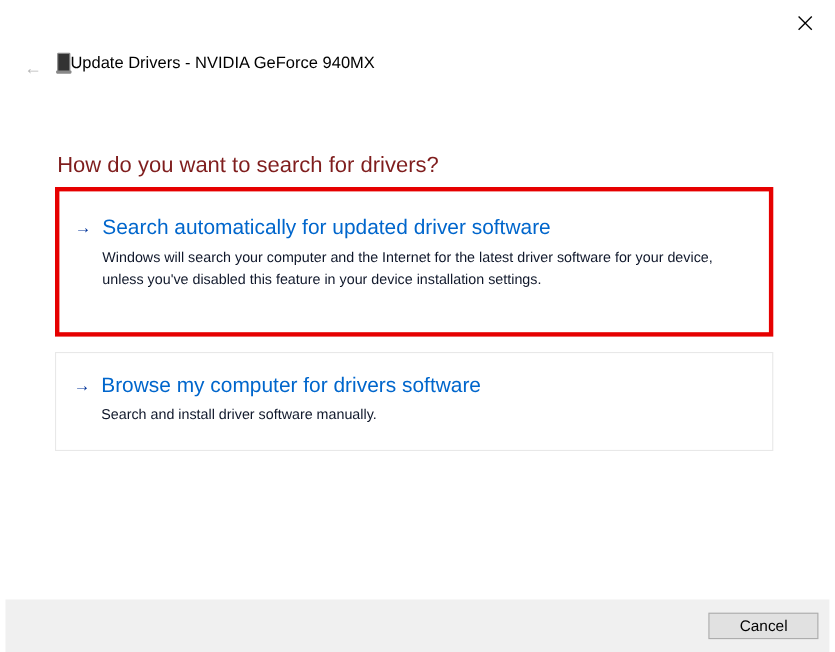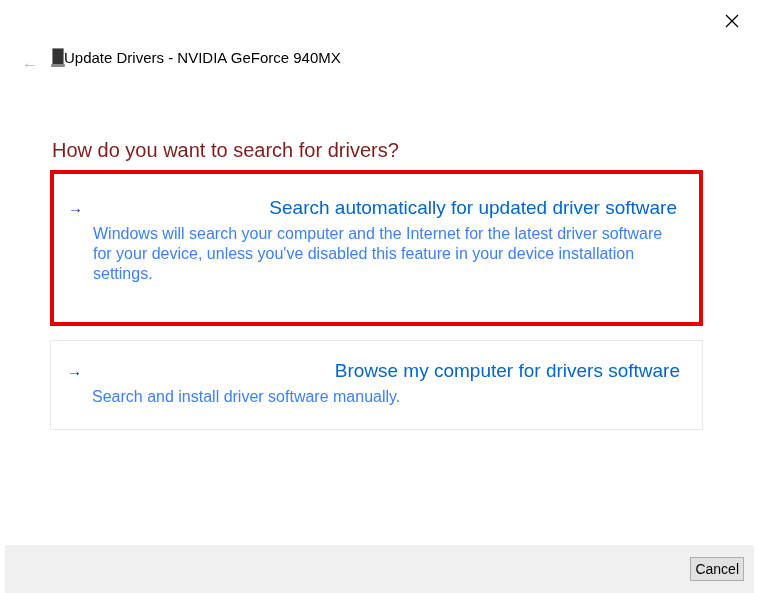--- a/index.html
+++ b/index.html
@@ -106,43 +106,42 @@
     }
     .option-content {
       flex: 1;
     }
     .option-title {
       color: #0066cc;
       font-size: 19px;
       font-weight: 400;
       line-height: 24px;
       margin-bottom: 4px;
-      text-align: right;
     }
     .option-desc {
-      color: #3b82f6;
-      font-size: 16px;
+      color: #0f172a;
+      font-size: 13px;
       line-height: 20px;
     }
     .button-bar {
       position: absolute;
       bottom: 0;
       left: 5px;
       right: 5px;
       height: 48px;
       background: #f0f0f0;
       display: flex;
       justify-content: flex-end;
       align-items: center;
       padding-right: 10px;
     }
     .cancel-btn {
       background: #e1e1e1;
       border: 1px solid #adadad;
-      padding: 3px 4px;
+      padding: 3px 27px;
       font-size: 14px;
       font-family: inherit;
       cursor: pointer;
     }
   </style>
 </head>
 <body>
 
 <div class="close-btn">
   <span>

